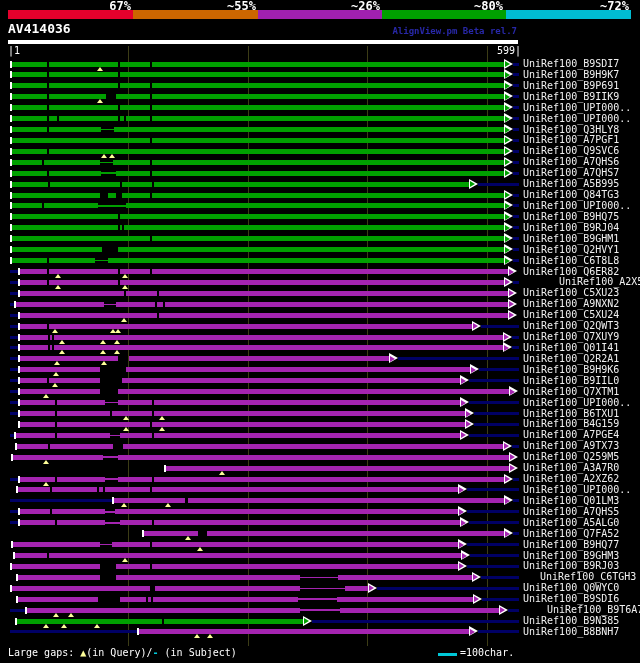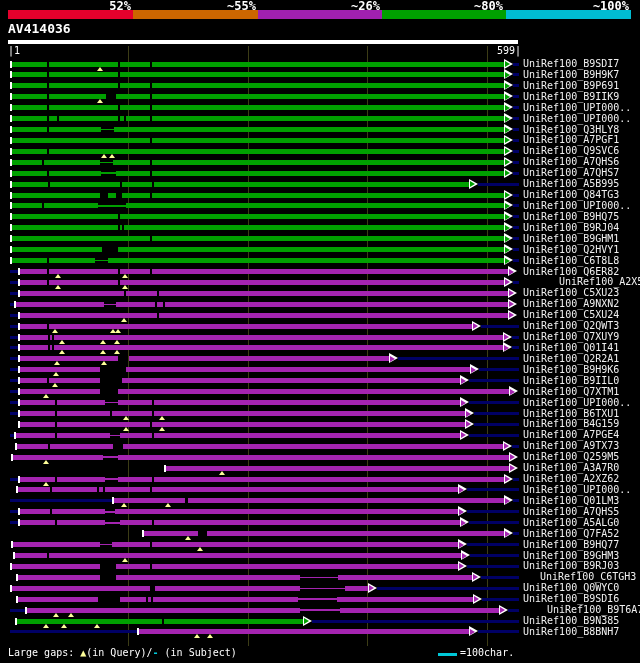--- a/index.html
+++ b/index.html
@@ -22,31 +22,32 @@
   #legend .dash{color:#00c8d8;font-weight:bold;}
   #charlegend-swatch{position:absolute;left:438px;top:653px;width:19px;height:3px;background:#00c8d8;}
   #charlegend-text{position:absolute;left:460px;top:647px;font-size:10px;color:#fff;white-space:pre;}
 </style>
 </head>
 <body>
 
 <div id="app">
   <div id="scalebar">
       <div class="scale-seg abs" style="left: 8px; width: 125px; background: rgb(228, 0, 44);"></div>
-      <div class="scale-label abs" style="left: 63px; width: 68px;">52%</div>
+      <div class="scale-label abs" style="left: 63px; width: 68px;">67%</div>
       <div class="scale-seg abs" style="left: 133px; width: 125px; background: rgb(204, 102, 0);"></div>
       <div class="scale-label abs" style="left: 188px; width: 68px;">~55%</div>
       <div class="scale-seg abs" style="left: 258px; width: 124px; background: rgb(160, 32, 176);"></div>
       <div class="scale-label abs" style="left: 312px; width: 68px;">~26%</div>
       <div class="scale-seg abs" style="left: 382px; width: 124px; background: rgb(0, 160, 0);"></div>
       <div class="scale-label abs" style="left: 435px; width: 68px;">~80%</div>
       <div class="scale-seg abs" style="left: 506px; width: 125px; background: rgb(0, 188, 210);"></div>
-      <div class="scale-label abs" style="left: 561px; width: 68px;">~100%</div>
+      <div class="scale-label abs" style="left: 561px; width: 68px;">~72%</div>
     </div>
   <div id="title">AV414036</div>
+  <div id="watermark">AlignView.pm Beta rel.7</div>
   <div id="querybar"></div>
   <div class="ruler-txt" style="left:8px;">|1</div>
   <div class="ruler-txt" style="left:421px;width:100px;text-align:right;">599|</div>
   <div id="plot">
       <div class="grid abs" style="left: 128px;"></div>
       <div class="grid abs" style="left: 247.5px;"></div>
       <div class="grid abs" style="left: 367px;"></div>
       <div class="grid abs" style="left: 487px;"></div>
       <div class="abs" style="left: 513px; width: 6px; top: 62.5px; height: 3px; background: rgb(0, 0, 102);"></div>
       <div class="abs" style="left: 11px; width: 494px; top: 61.5px; height: 5px; background: rgb(0, 160, 0);"></div>

